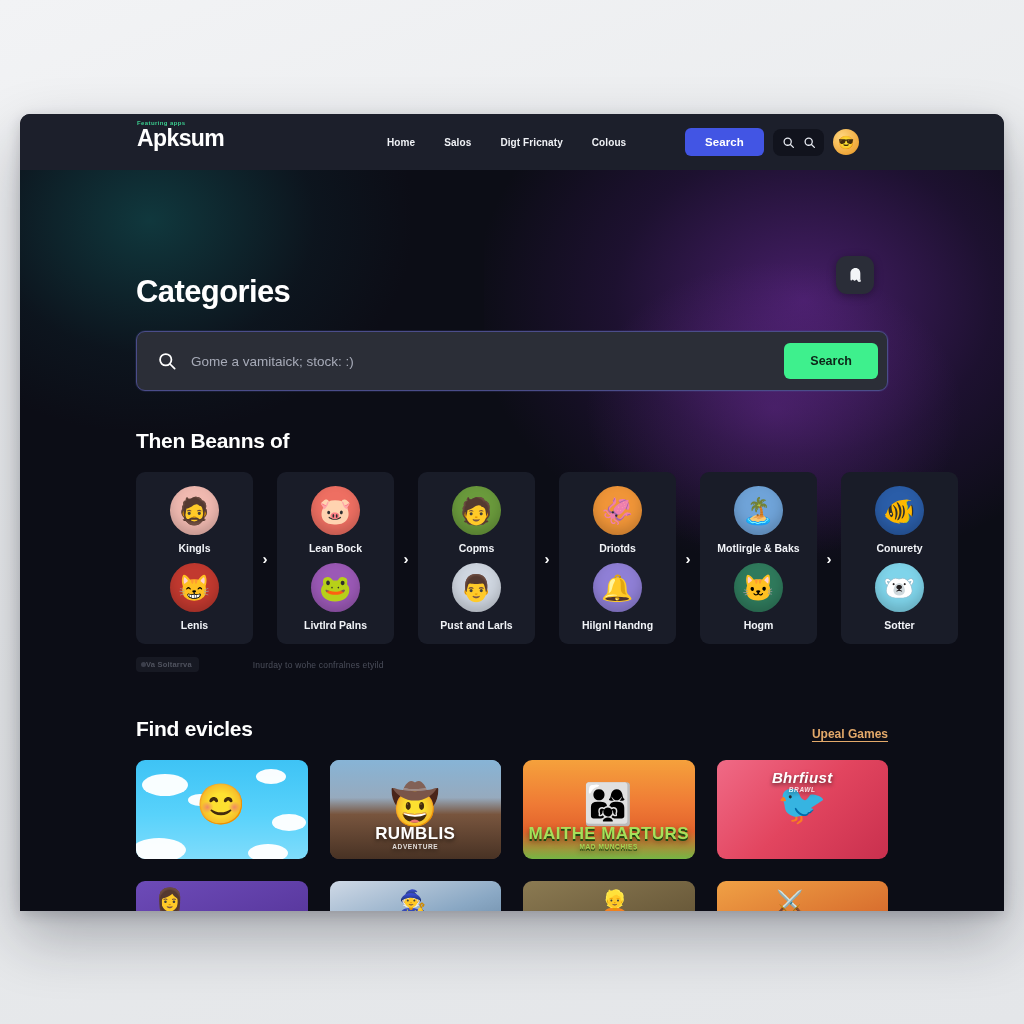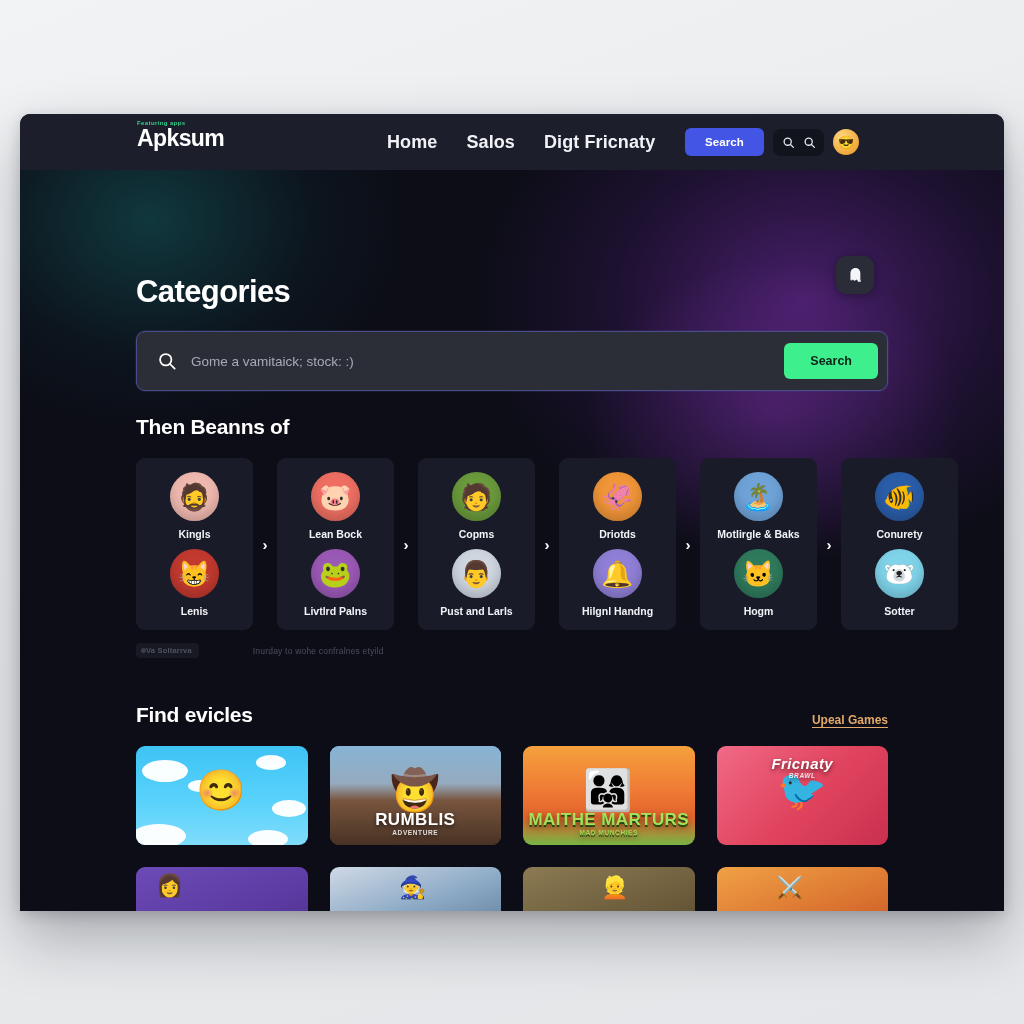--- a/index.html
+++ b/index.html
@@ -43,21 +43,21 @@
   .logo-main {
     font-size: 23px; font-weight: 800; color: #ffffff;
     letter-spacing: -.6px; line-height: 1;
   }
 
   .nav-links {
     display: flex; align-items: center; gap: 29px;
     margin-left: 252px;
   }
   .nav-link {
-    color: #f0f2f6; font-size: 18px; font-weight: 700;
+    color: #f0f2f6; font-size: 10px; font-weight: 700;
     letter-spacing: .1px; cursor: pointer; white-space: nowrap;
   }
 
   .topbar-right {
     position: absolute; right: 145px; top: 0; height: 56px;
     display: flex; align-items: center; gap: 9px;
   }
   #search-btn-nav {
     background: #4255e4; color: #fff;
     font-size: 11.5px; font-weight: 700;
@@ -160,21 +160,21 @@
     font-size: 21px; font-weight: 800; color: #ffffff;
     letter-spacing: -.3px;
   }
   .section-link {
     font-size: 12px; color: #e3a96a; font-weight: 600;
     text-decoration: underline; text-underline-offset: 3px;
     cursor: pointer;
   }
 
   
-  #cat-section { margin-top: 24px; }
+  #cat-section { margin-top: 38px; }
   #cat-row {
     margin-top: 19px;
     display: flex; align-items: stretch; gap: 0;
   }
   .cat-card {
     width: 117px; flex: 0 0 117px;
     background: #191c28;
     border-radius: 9px;
     padding: 14px 6px 13px;
     display: flex; flex-direction: column; align-items: center;
@@ -514,21 +514,21 @@
             <span class="gc-emoji">👨‍👩‍👧</span>
             <div class="gc-title">
               <span>MAITHE MARTURS</span>
               <span class="gc-sub">MAD MUNCHIES</span>
             </div>
           </div>
 
           <div class="game-card" id="gc-3">
             <span class="gc-emoji">🐦</span>
             <div class="gc-title">
-              <span>Fricnaty</span>
+              <span>Bhrfiust</span>
               <span class="gc-sub">BRAWL</span>
             </div>
           </div>
         </div>
 
         <div id="games-grid-2">
           <div class="game-card-cut" id="gc2-0">
             <span class="gc2-face" style="left:20px;top:8px;">👩</span>
           </div>
           <div class="game-card-cut" id="gc2-1">

